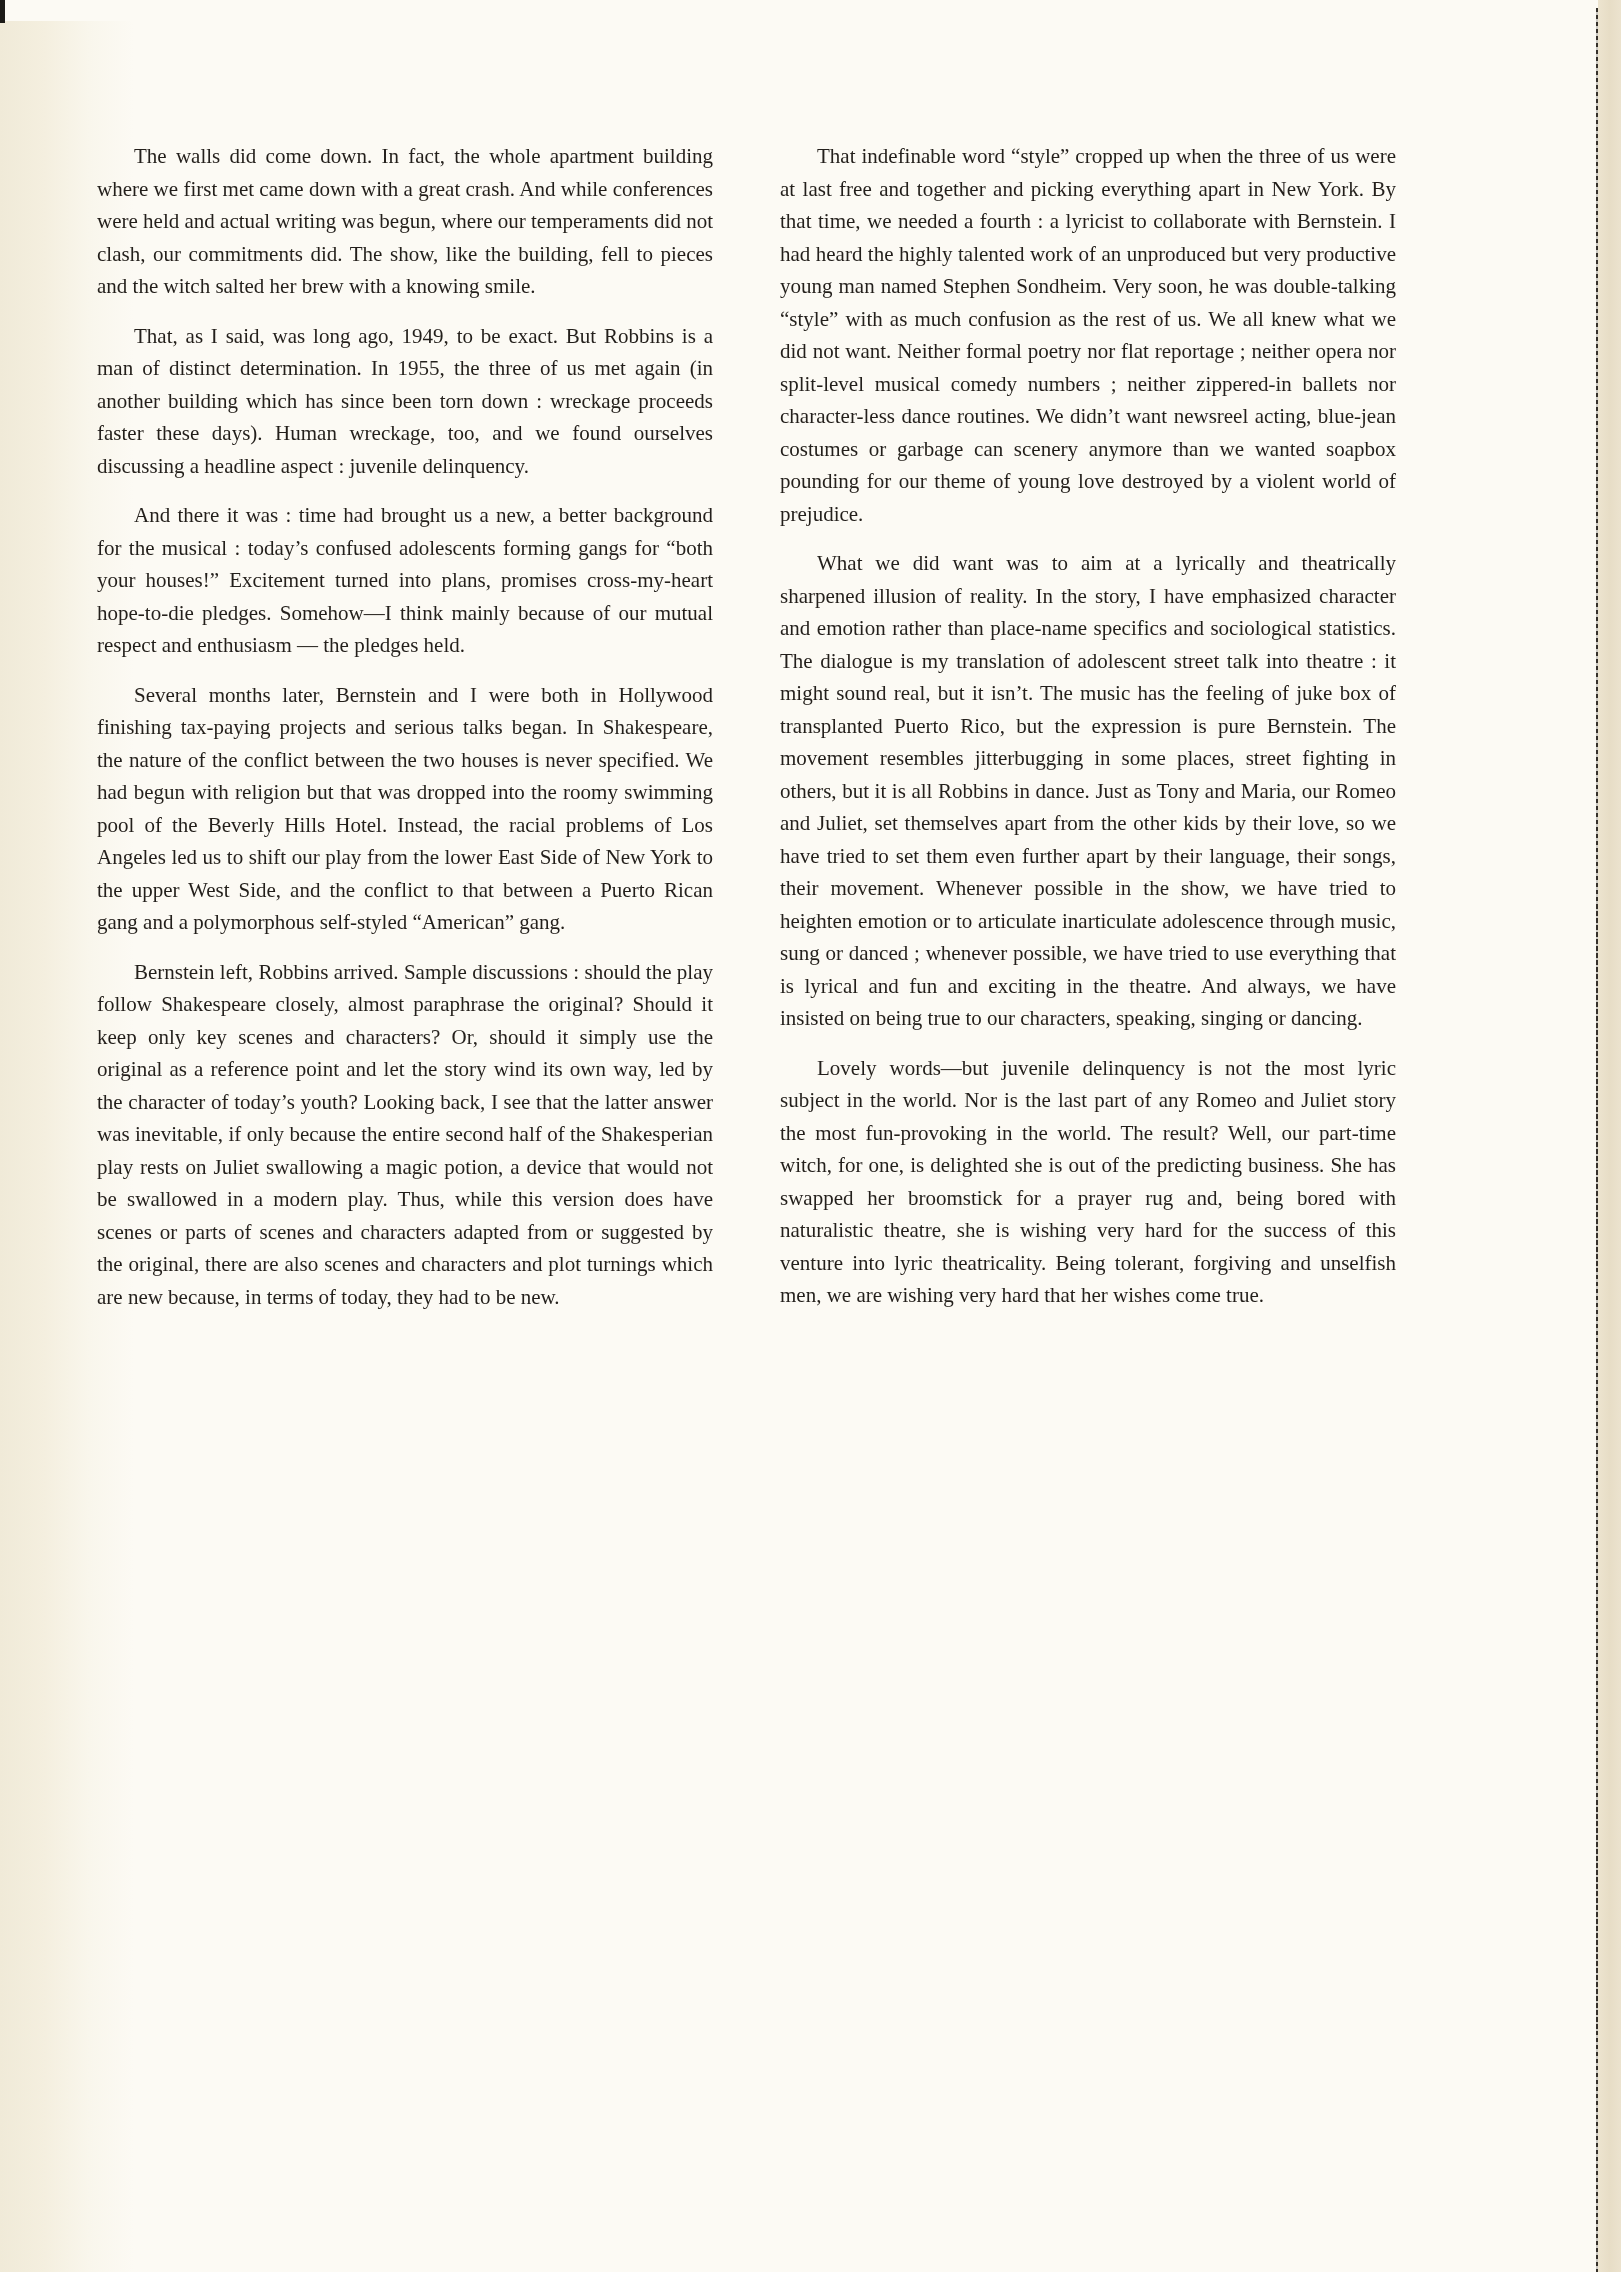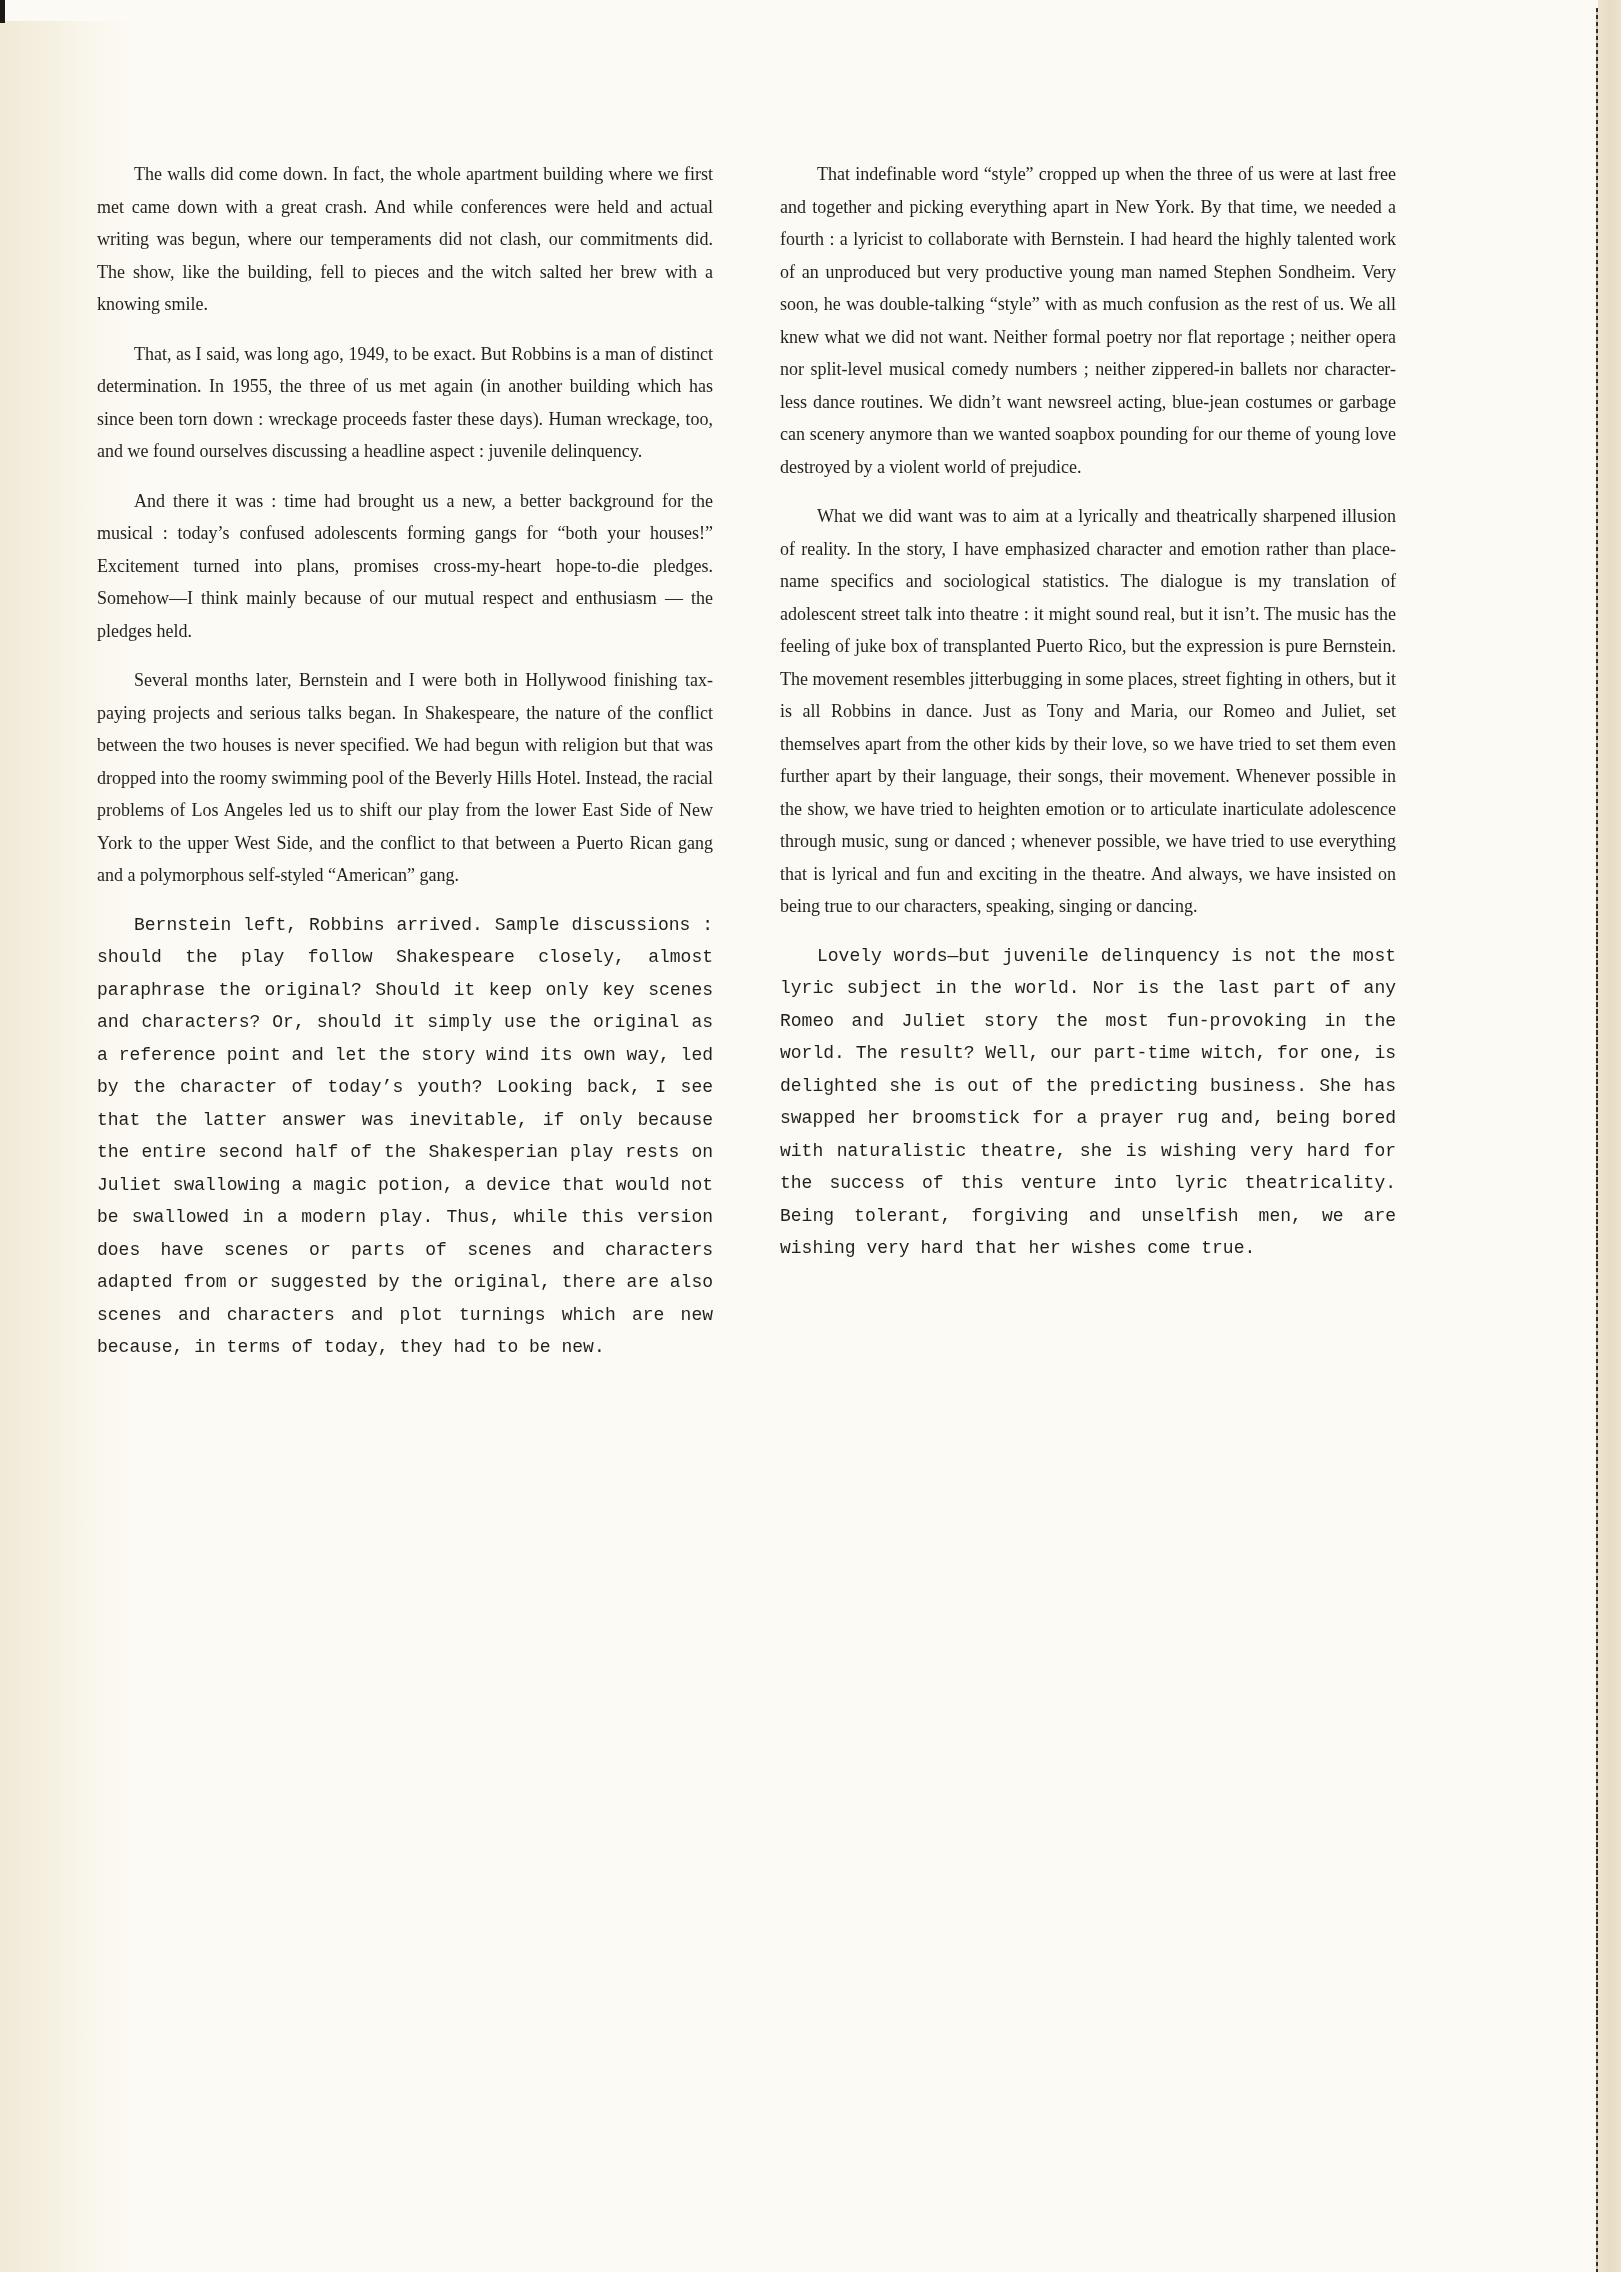--- a/index.html
+++ b/index.html
@@ -31,33 +31,33 @@
     background:repeating-linear-gradient(to bottom,#35302a 0px,#35302a 4.5px,rgba(53,48,42,0.25) 4.5px,rgba(53,48,42,0.25) 7px);
   }
   
   .edge-strip{
     position:absolute;
     left:1598px;top:0;bottom:0;width:23.6px;
     background:linear-gradient(to right,#ede4cf 0px,#e7ddc6 11.5px,#ece3cf 23.6px);
   }
   .column{
     position:absolute;
-    top:158px;
+    top:140px;
     width:616px;
-    font-size:18px;
+    font-size:21px;
     line-height:32.5px;
     text-align:justify;
   }
   .column.left{left:97px;}
   .column.right{left:780px;}
   .para{
     margin:0 0 17px 0;
     text-indent:37px;
   }
-  .para:last-child{margin-bottom:0;font-family:Liberation Mono, monospace;}
+  .para:last-child{margin-bottom:0;}
 </style>
 </head>
 <body>
 
 <div class="page">
   <div class="left-shade"></div>
   <div class="corner-mark"></div>
 
   <div class="column left">
     <p class="para">The walls did come down. In fact, the whole apartment building where we first met came down with a great crash. And while conferences were held and actual writing was begun, where our temperaments did not clash, our commitments did. The show, like the building, fell to pieces and the witch salted her brew with a knowing smile.</p>

